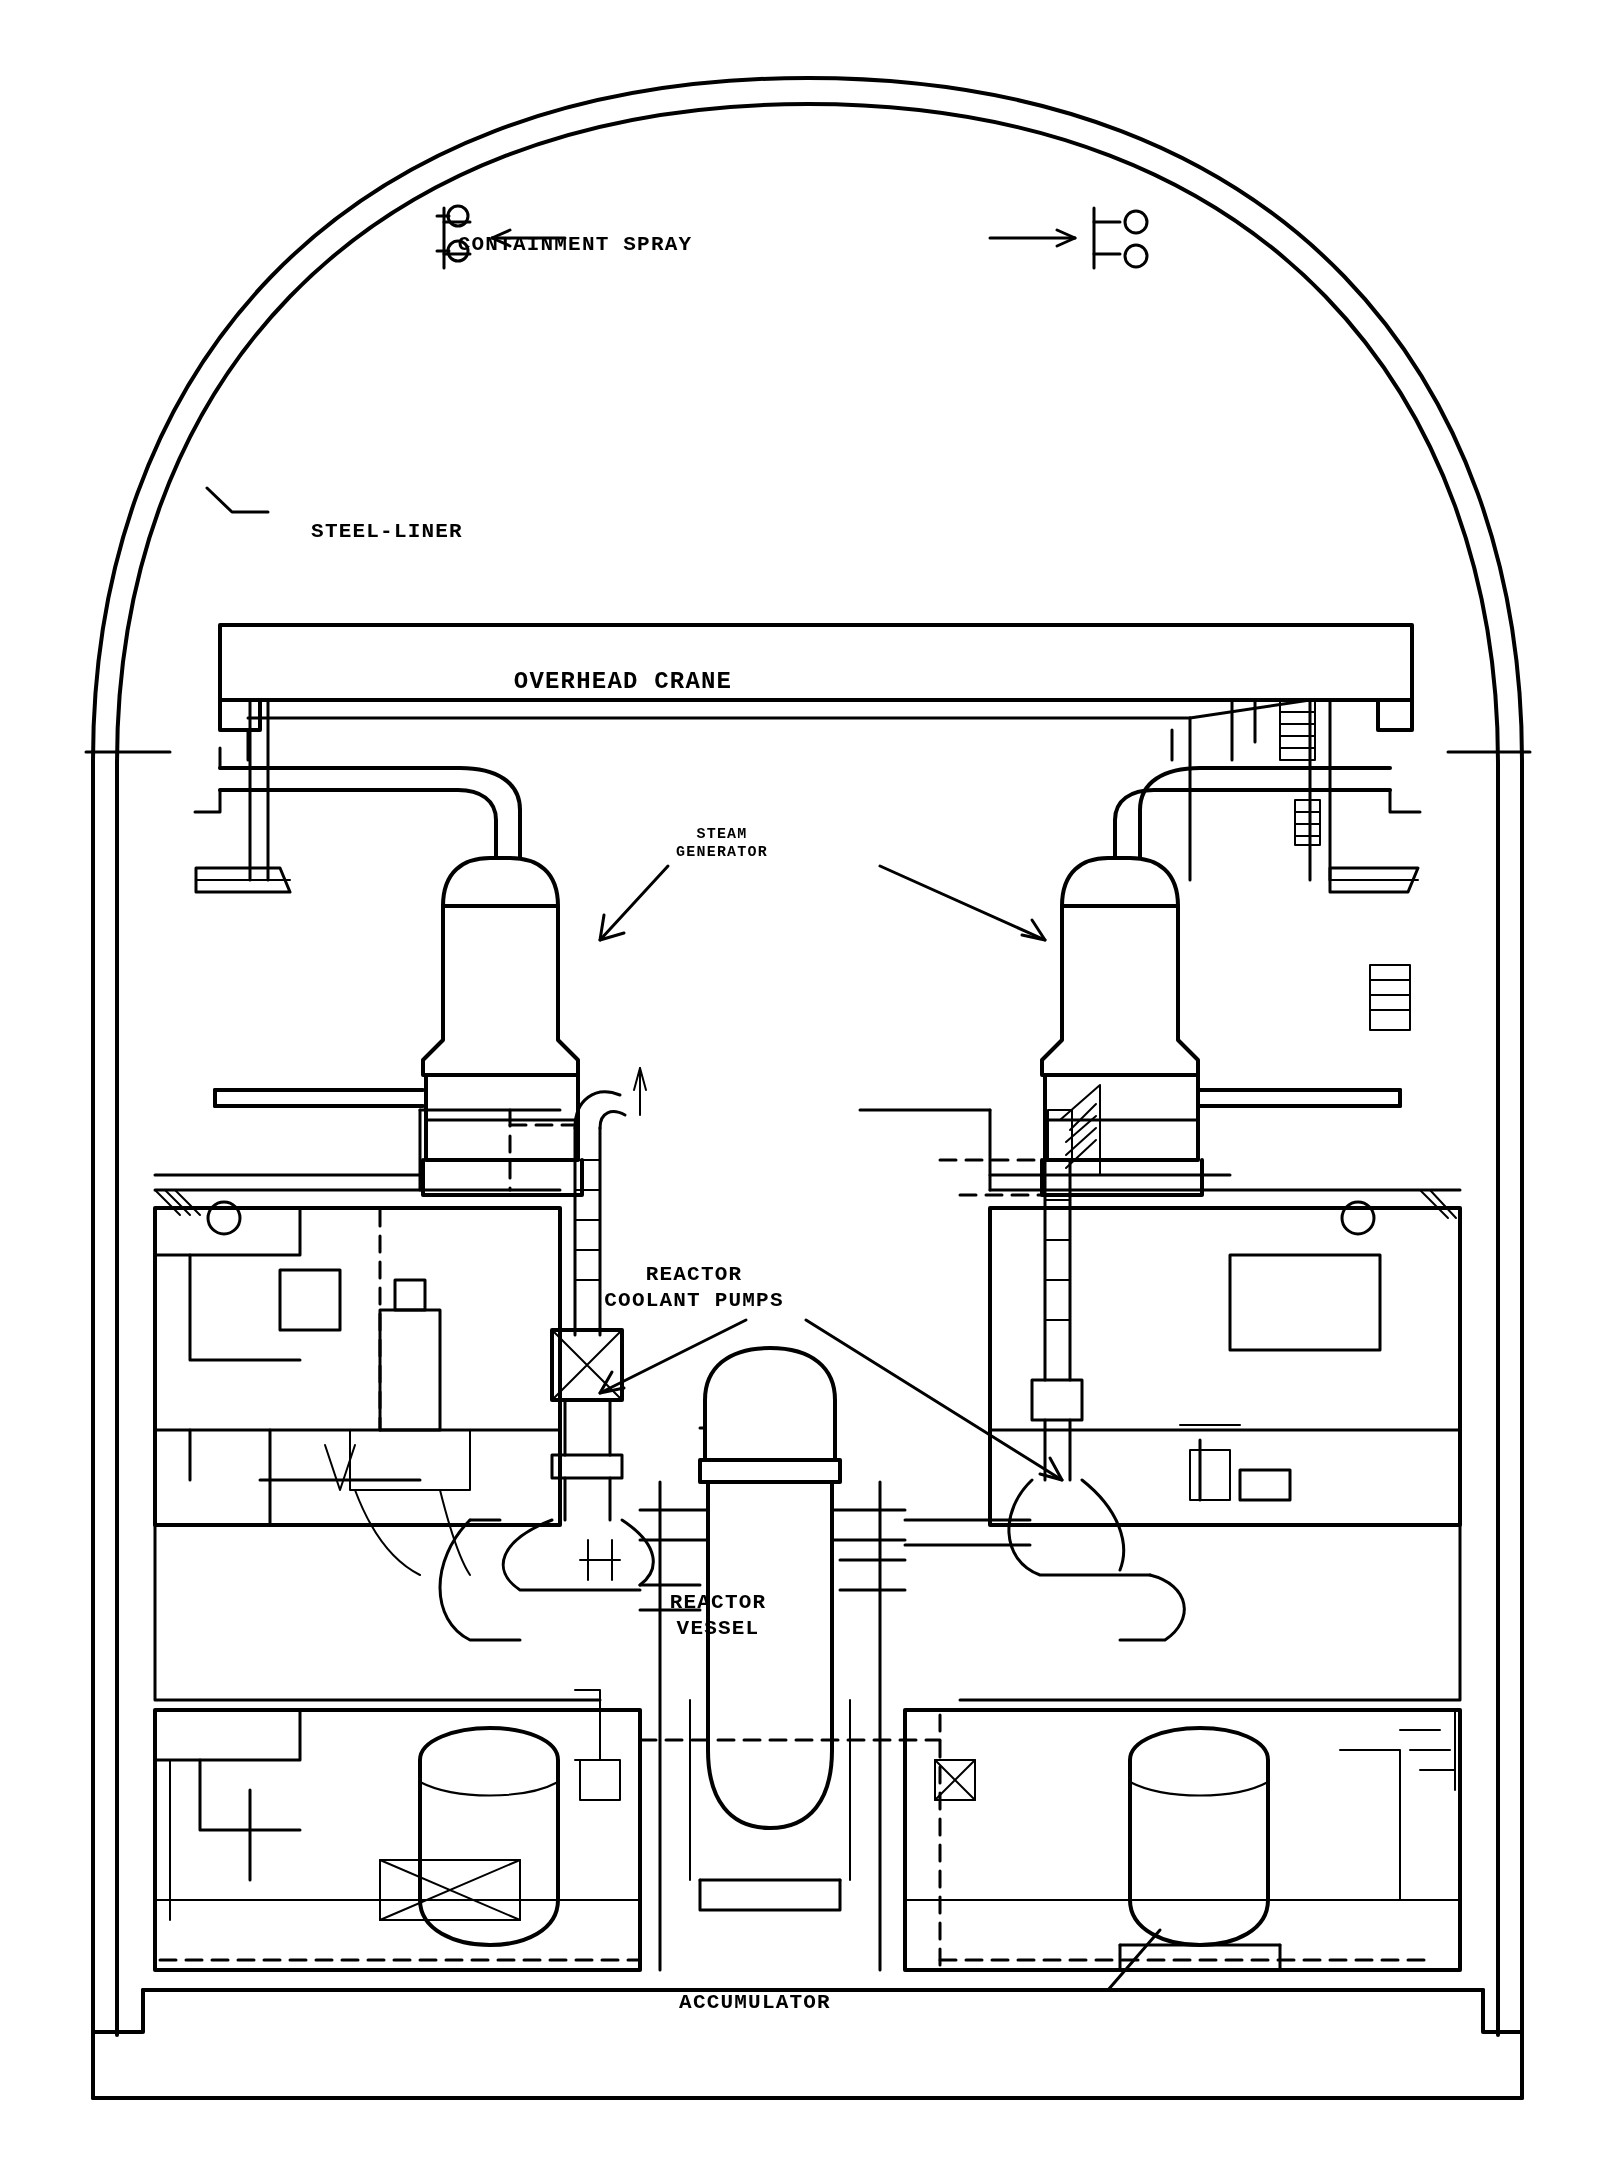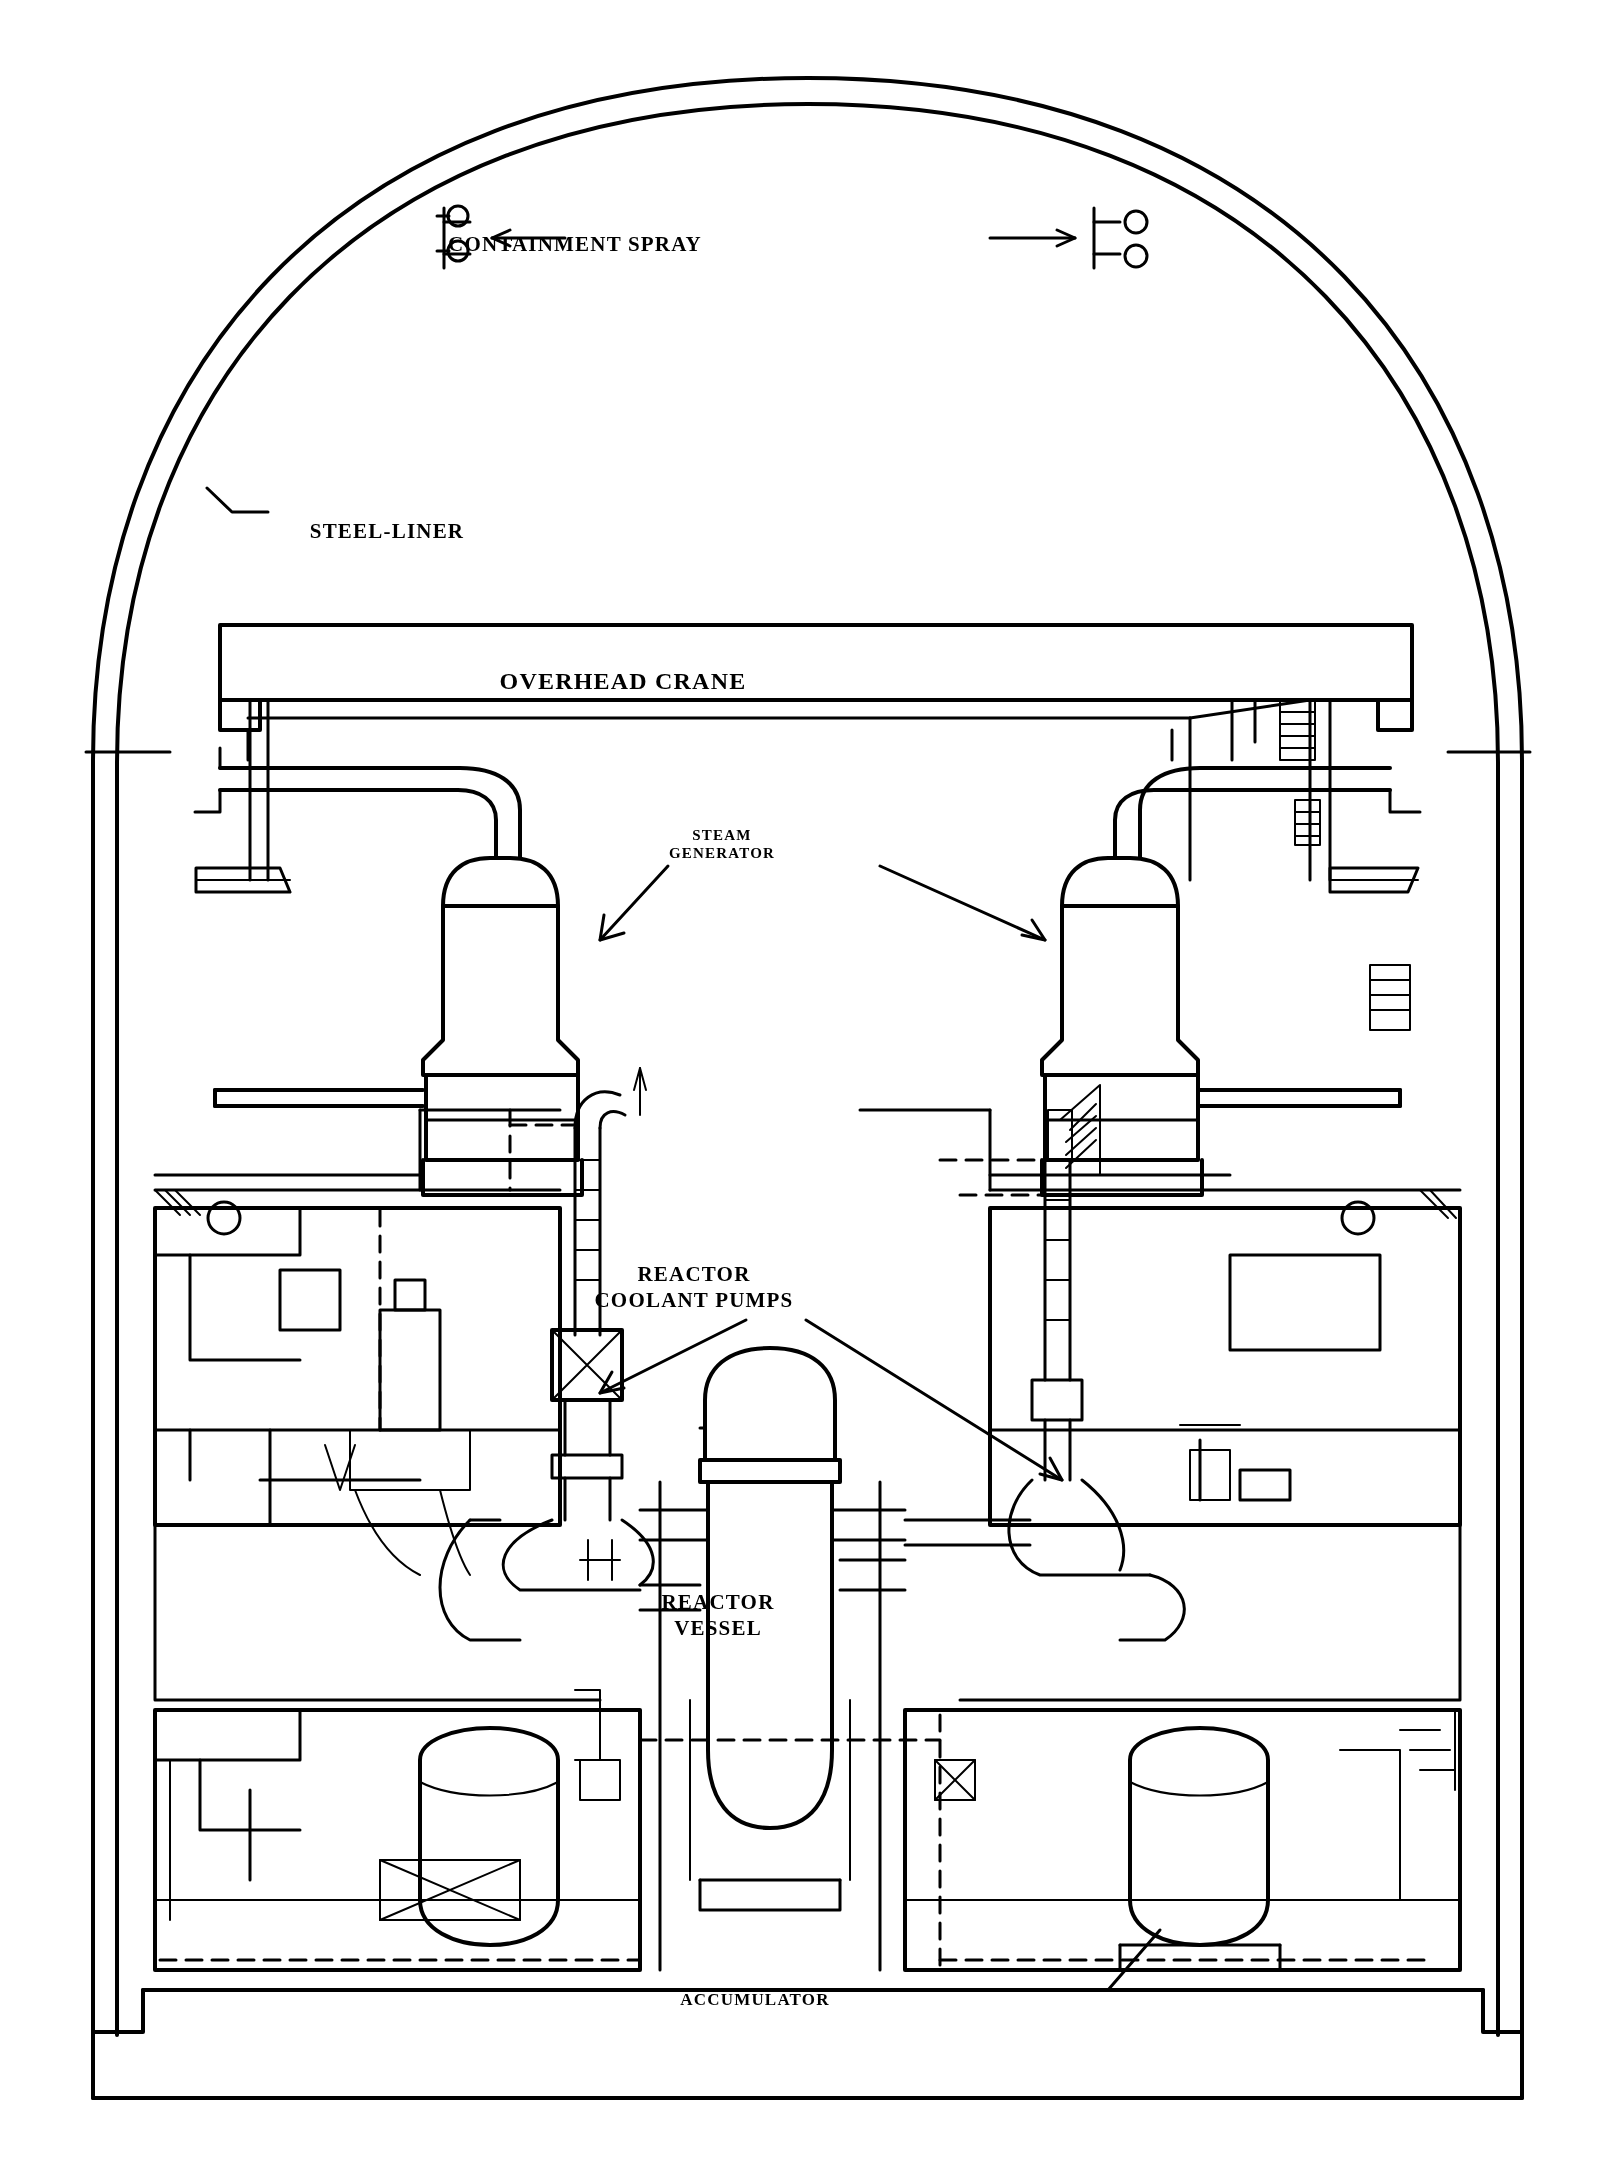--- a/index.html
+++ b/index.html
@@ -16,21 +16,21 @@
   }
   #figure {
     position: absolute;
     left: 0;
     top: 0;
     width: 1615px;
     height: 2183px;
   }
   .label {
     position: absolute;
-    font-family: Liberation Serif, serif;
+    font-family: Liberation Mono, monospace;
     font-weight: bold;
     color: #000000;
     letter-spacing: 1.2px;
     white-space: pre;
     line-height: 1.22;
   }
   .label.center { text-align: center; }
   .label.left { text-align: center; }
 </style>
 </head>
@@ -350,14 +350,14 @@
 <div id="label-layer">
     <div class="label center" style="left: 410px; top: 232px; width: 330px; font-size: 21px;">CONTAINMENT SPRAY</div>
     <div class="label left" style="left: 272px; top: 519px; width: 230px; font-size: 21px;">STEEL-LINER</div>
     <div class="label center" style="left: 468px; top: 667px; width: 310px; font-size: 24px;">OVERHEAD CRANE</div>
     <div class="label center" style="left: 622px; top: 826px; width: 200px; font-size: 15px;">STEAM
 GENERATOR</div>
     <div class="label center" style="left: 559px; top: 1262px; width: 270px; font-size: 21px;">REACTOR
 COOLANT PUMPS</div>
     <div class="label center" style="left: 628px; top: 1590px; width: 180px; font-size: 21px;">REACTOR
 VESSEL</div>
-    <div class="label center" style="left: 625px; top: 1990px; width: 260px; font-size: 17px;">ACCUMULATOR</div>
+    <div class="label center" style="left: 625px; top: 1990px; width: 260px; font-size: 21px;">ACCUMULATOR</div>
   </div>
 
 </body></html>

